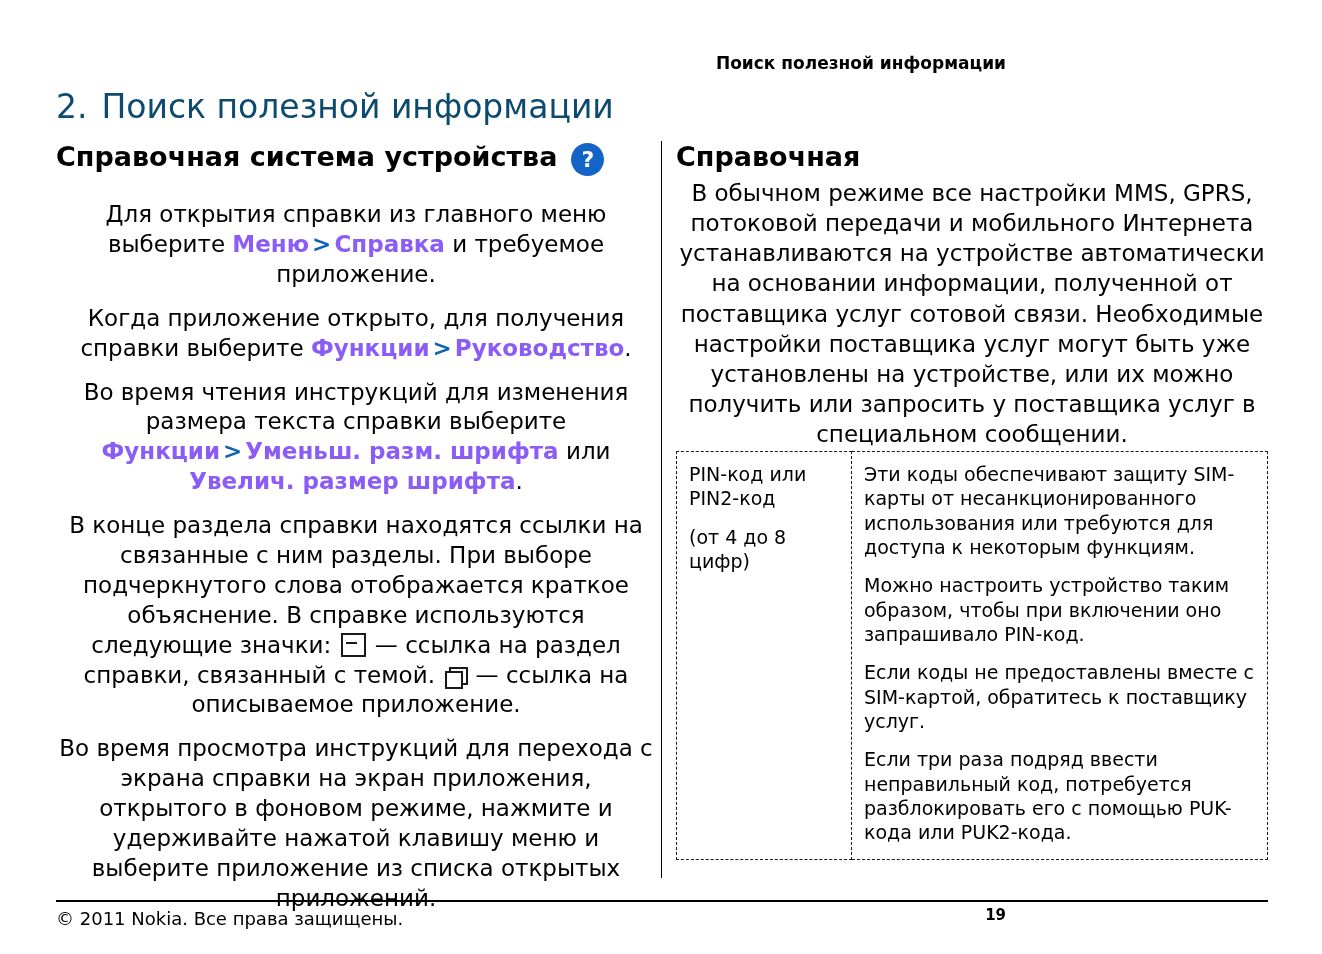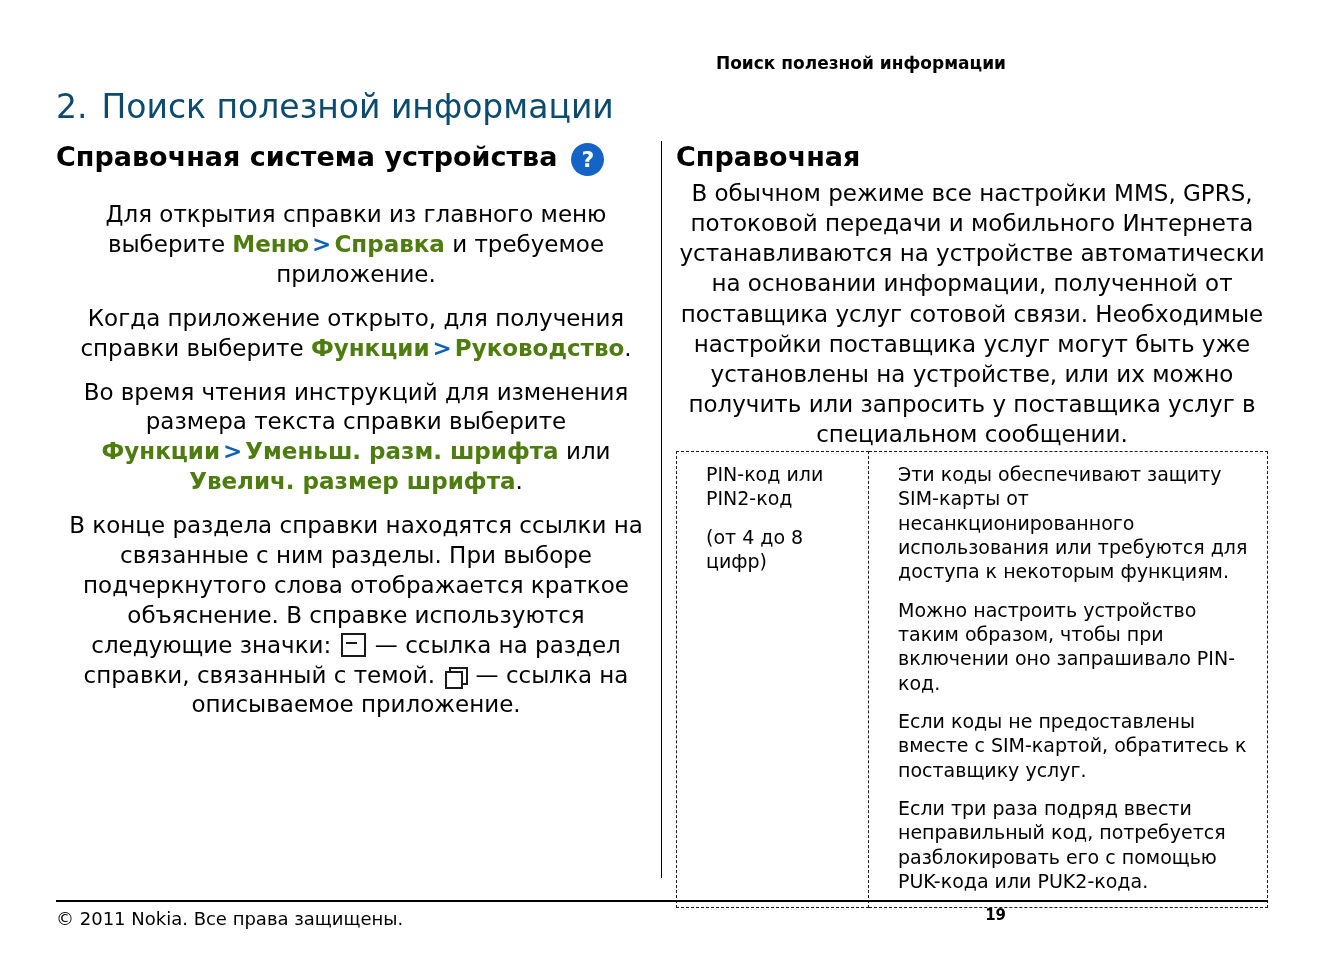--- a/index.html
+++ b/index.html
@@ -97,21 +97,21 @@
     font-size: 23px;
     line-height: 1.30;
     margin: 0 0 14px 0;
     text-align: center;
   }
   .col-right p.body {
     margin-bottom: 0;
     line-height: 1.31;
   }
   .lnk {
-    color: #4d7c0f;
+    color: #8b5cf6;
     font-weight: bold;
   }
   .gt {
     color: #0a63b5;
     font-weight: bold;
     padding: 0 3px;
   }
   .sec-settings {
     margin-top: 2px;
     margin-bottom: 8px;
@@ -165,21 +165,21 @@
   }
   
   table.codes {
     border-collapse: collapse;
     width: 592px;
     margin-top: 2px;
   }
   table.codes td {
     border: 1px dashed #1a1a1a;
     vertical-align: top;
-    padding: 10px 12px 14px 29px;
+    padding: 10px 12px 14px 12px;
     font-size: 19px;
     line-height: 1.28;
   }
   table.codes td.c1 {
     width: 150px;
     border-left: 1px dashed #1a1a1a;
   }
   table.codes td p {
     margin: 0 0 14px 0;
   }
@@ -233,20 +233,21 @@
 
 
       <p class="body"><span>Для открытия справки из главного меню выберите </span><span class="lnk">Меню</span><span class="gt">&gt;</span><span class="lnk">Справка</span><span> и требуемое приложение.</span></p>
 
       <p class="body"><span>Когда приложение открыто, для получения справки выберите </span><span class="lnk">Функции</span><span class="gt">&gt;</span><span class="lnk">Руководство</span><span>.</span></p>
 
       <p class="body"><span>Во время чтения инструкций для изменения размера текста справки выберите </span><span class="lnk">Функции</span><span class="gt">&gt;</span><span class="lnk">Уменьш. разм. шрифта</span><span> или </span><span class="lnk">Увелич. размер шрифта</span><span>.</span></p>
 
       <p class="body"><span>В конце раздела справки находятся ссылки на связанные с ним разделы. При выборе подчеркнутого слова отображается краткое объяснение. В справке используются следующие значки: </span><span class="ico-link"></span><span> — ссылка на раздел справки, связанный с темой. </span><span class="ico-app"></span><span> — ссылка на описываемое приложение.</span></p>
 
+      <p class="body">Во время просмотра инструкций для перехода с экрана справки на экран приложения, открытого в фоновом режиме, нажмите и удерживайте нажатой клавишу меню и выберите приложение из списка открытых приложений.</p>
     </div>
 
     <div class="col-right">
       <h2 class="sec sec-settings">Справочная</h2>
       <p class="body">В обычном режиме все настройки MMS, GPRS, потоковой передачи и мобильного Интернета устанавливаются на устройстве автоматически на основании информации, полученной от поставщика услуг сотовой связи. Необходимые настройки поставщика услуг могут быть уже установлены на устройстве, или их можно получить или запросить у поставщика услуг в специальном сообщении.</p>
 
 
       <table class="codes">
         <tbody>
             <tr>

